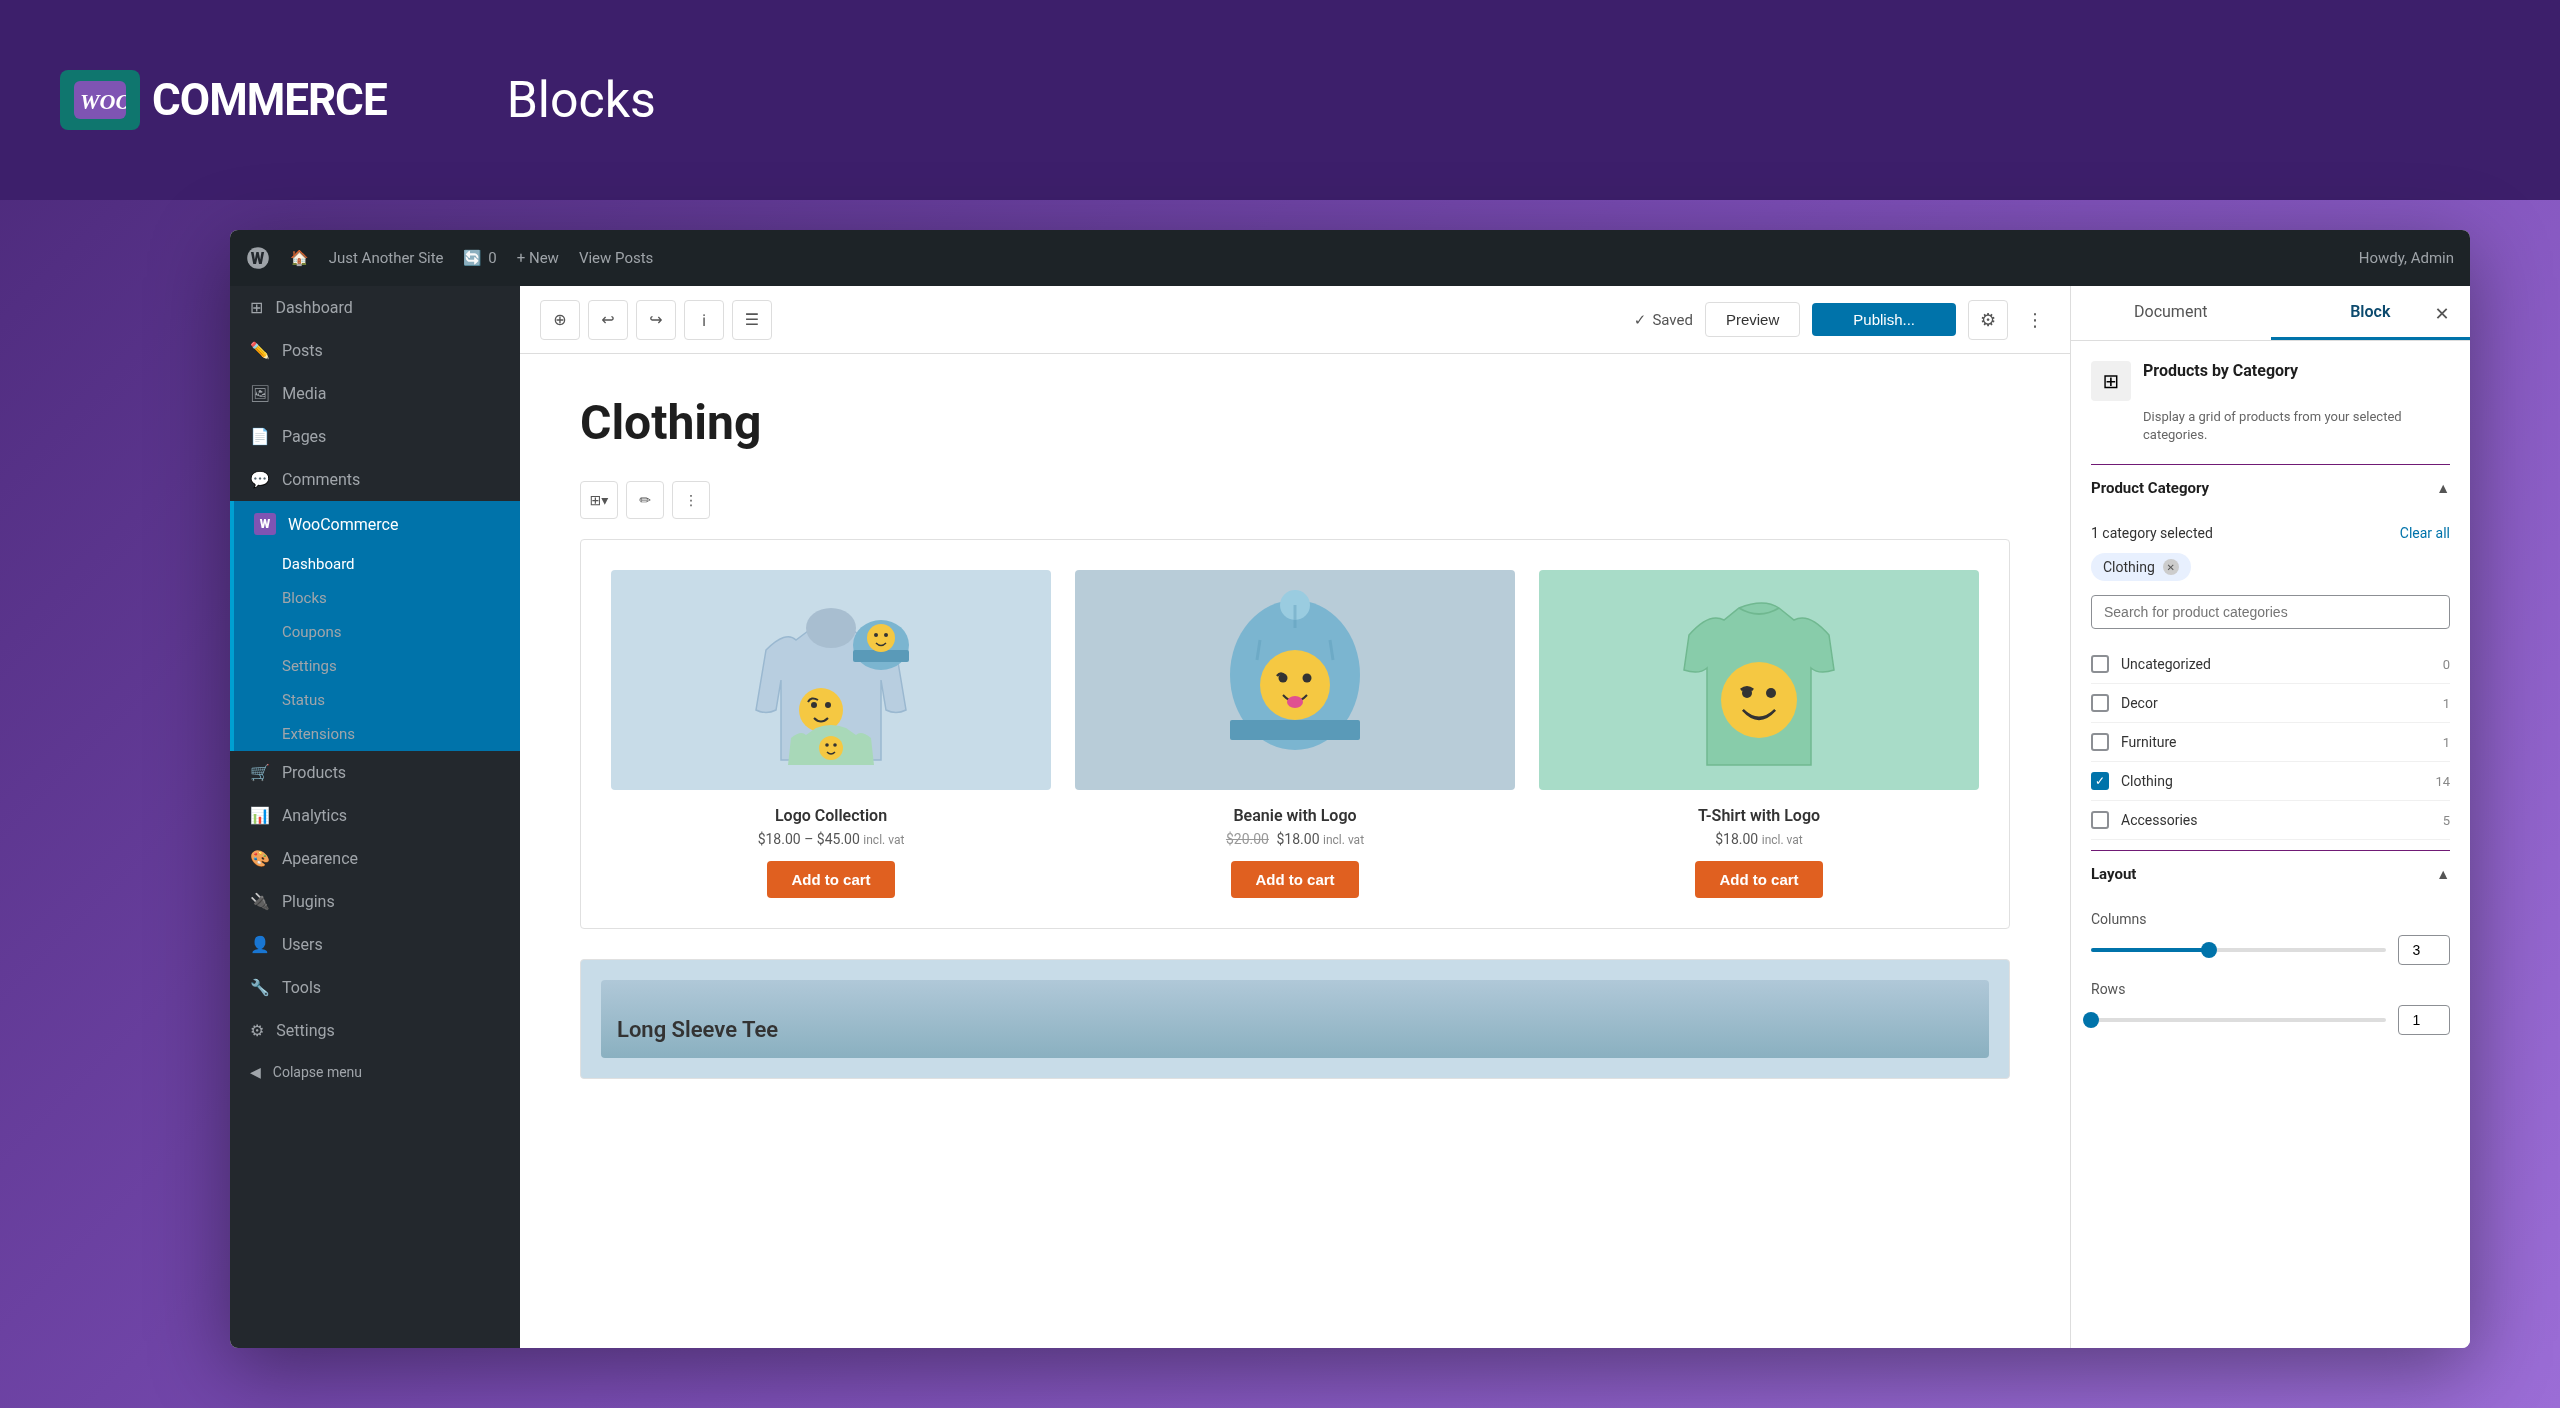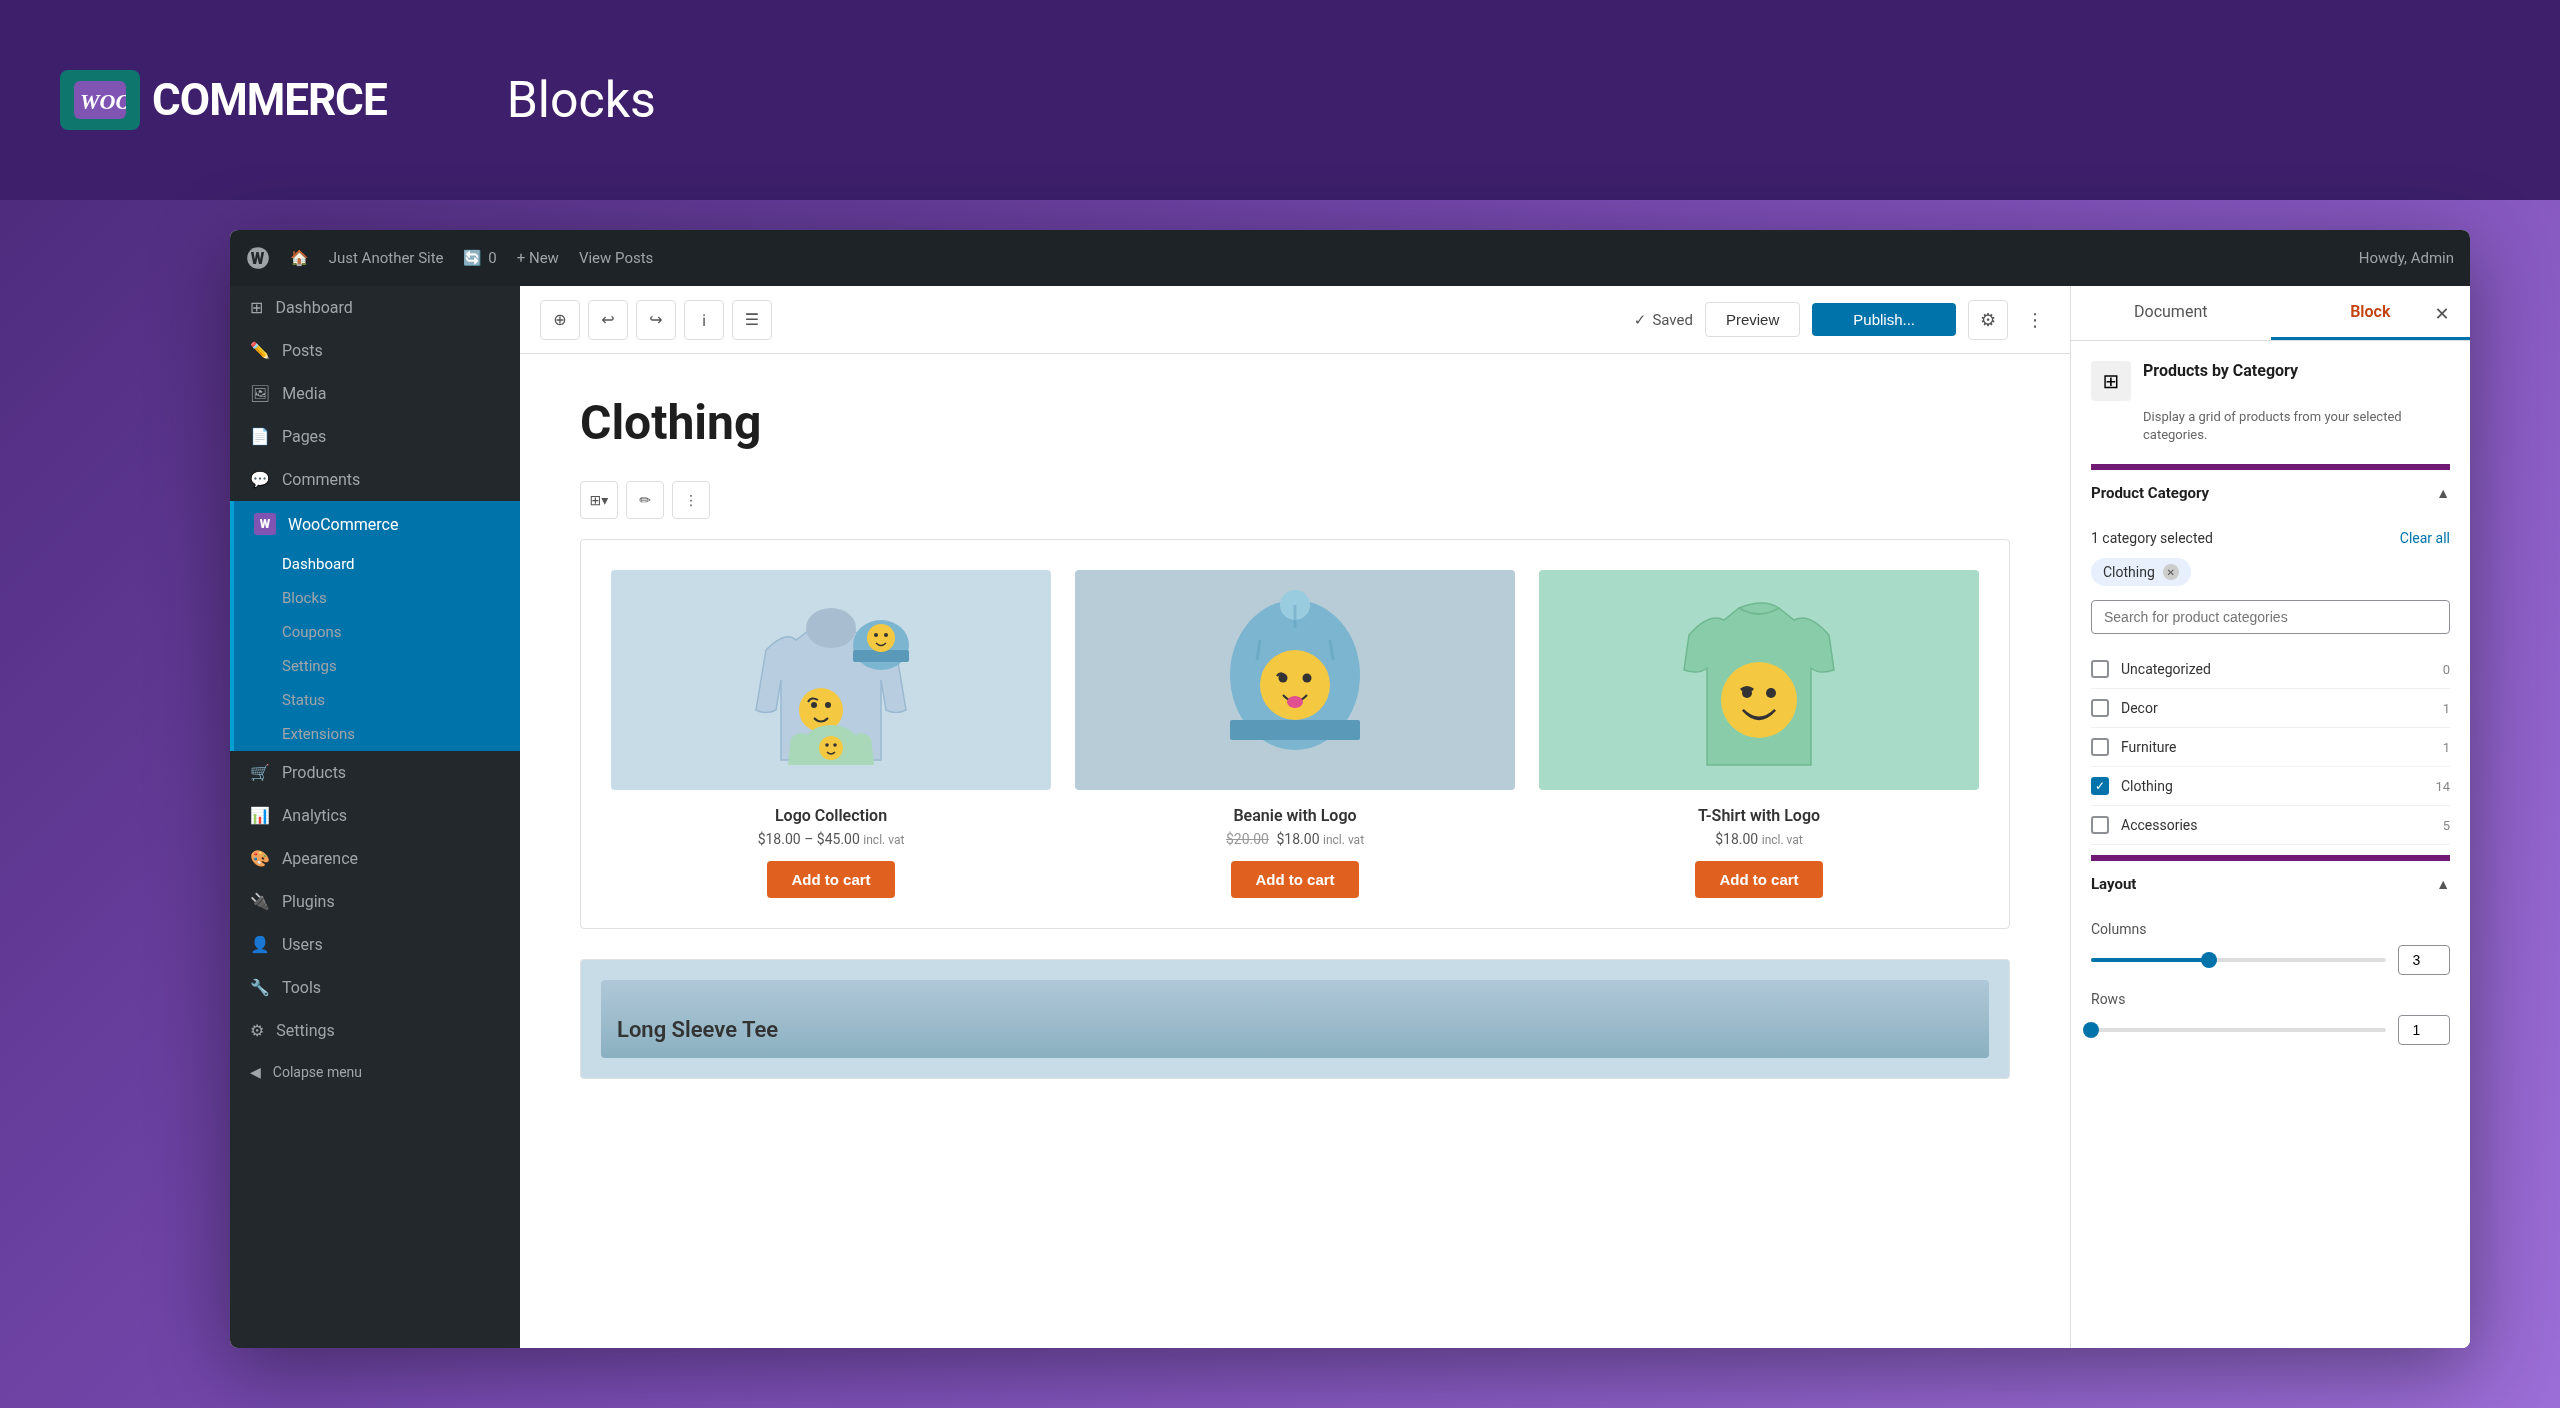--- a/index.html
+++ b/index.html
@@ -161,42 +161,42 @@
       flex-shrink: 0;
     }
     .right-sidebar-tabs {
       display: flex; border-bottom: 1px solid #ddd;
       position: relative;
     }
     .right-tab {
       flex: 1; padding: 16px; text-align: center; font-size: 16px;
       cursor: pointer; color: #555; border-bottom: 3px solid transparent;
     }
-    .right-tab.active { color: #c2410c; border-bottom-color: #0073aa; font-weight: 600; }
+    .right-tab.active { color: #0c4a6e; border-bottom-color: #0073aa; font-weight: 600; }
     .close-sidebar-btn {
       position: absolute; right: 12px; top: 50%; transform: translateY(-50%);
       width: 32px; height: 32px; display: flex; align-items: center; justify-content: center;
       cursor: pointer; color: #555; font-size: 18px;
     }
     .right-sidebar-content { flex: 1; overflow-y: auto; padding: 20px; }
 
     
     .block-info { display: flex; align-items: flex-start; gap: 12px; margin-bottom: 20px; }
     .block-icon {
       width: 40px; height: 40px; background: #f0f0f0; border-radius: 4px;
       display: flex; align-items: center; justify-content: center; font-size: 20px;
       flex-shrink: 0;
     }
     .block-info-text h4 { font-size: 16px; font-weight: 700; color: #1e1e1e; margin-bottom: 4px; }
     .block-info-text p { font-size: 13px; color: #666; line-height: 1.4; margin-top: 28px; }
 
     
     .sidebar-section-header {
       display: flex; align-items: center; justify-content: space-between;
-      padding: 14px 0; border-top: 6px solid #701a75; margin-bottom: 14px;
+      padding: 14px 0; border-top: 1px solid #701a75; margin-bottom: 14px;
     }
     .sidebar-section-title { font-size: 15px; font-weight: 700; color: #1e1e1e; }
     .chevron { cursor: pointer; color: #555; font-size: 14px; }
 
     
     .category-selected-row { display: flex; align-items: center; justify-content: space-between; margin-bottom: 12px; }
     .category-selected-text { font-size: 14px; color: #333; }
     .clear-all-link { font-size: 14px; color: #0073aa; cursor: pointer; text-decoration: none; }
 
     

